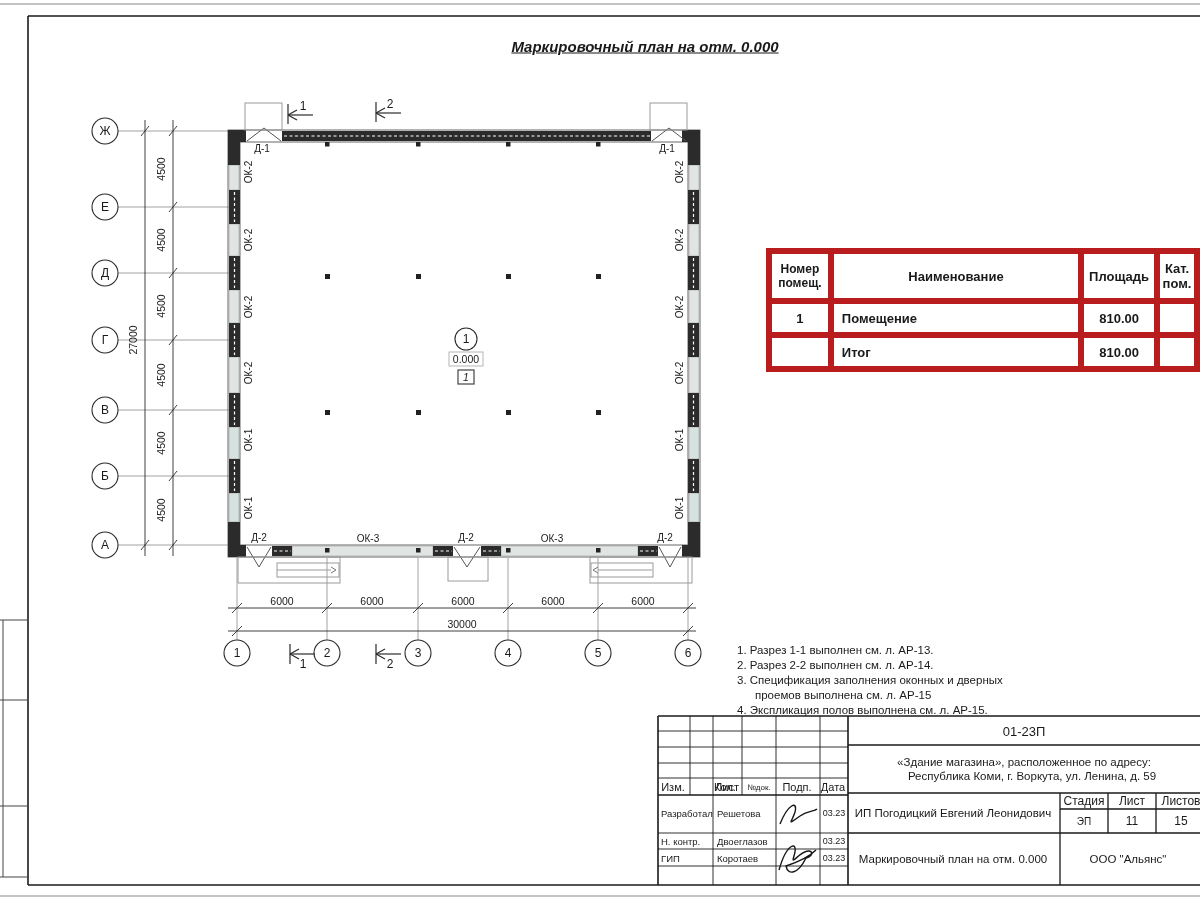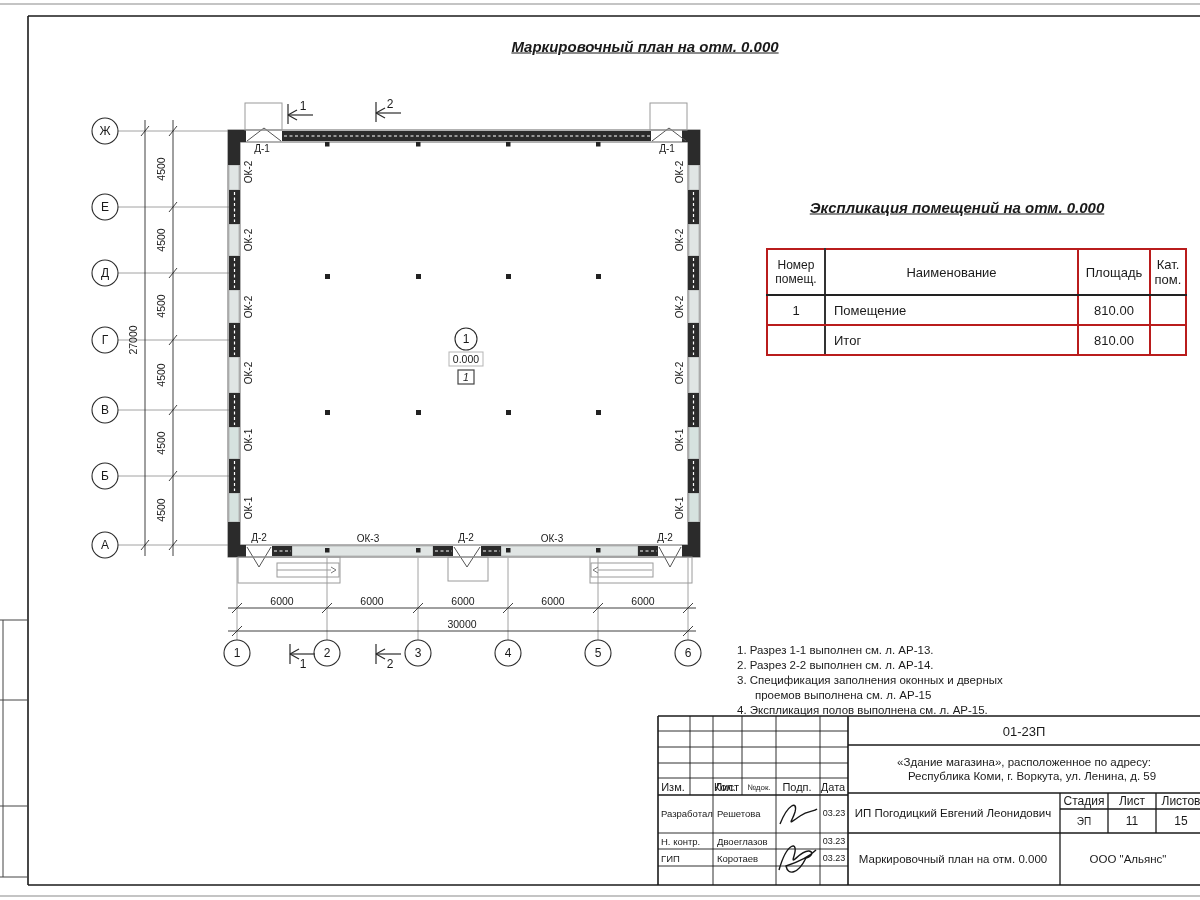--- a/index.html
+++ b/index.html
@@ -7,21 +7,21 @@
          font-family:"Liberation Sans", sans-serif;color:#1a1a1a;overflow:hidden;}
   svg{position:absolute;left:0;top:0;}
   .lbl{position:absolute;transform:translate(-50%,-50%);font-size:11px;white-space:nowrap;line-height:1;}
   .rot{transform:translate(-50%,-50%) rotate(-90deg);}
   .t10{font-size:10px;} .t105{font-size:10.5px;} .t12{font-size:12px;}
   .ittl{font-style:italic;text-decoration:underline;font-size:15px;font-weight:bold;}
   .axis{font-size:12px;}
   .note{position:absolute;font-size:11.5px;white-space:nowrap;line-height:1;}
   
   #expl{position:absolute;left:766px;top:248px;border-collapse:collapse;table-layout:fixed;}
-  #expl td{border:2px solid #b91c1c;font-size:13px;height:28px;overflow:hidden;padding:0 4px;text-align:center;}
+  #expl td{border:6px solid #b91c1c;font-size:13px;height:28px;overflow:hidden;padding:0 4px;text-align:center;font-weight:bold;}
   #expl tr.hdr td{border-bottom:2.5px solid #222;height:44px;font-size:13px;}
   #expl td.nm{text-align:left;padding-left:8px;}
   #expl{border:2.5px solid #222;}
   #expl td.c1{border-right:2px solid #333;}
   #expl td.kat{font-size:11.5px;padding:0 2px;}
   
   .tb{position:absolute;transform:translate(-50%,-50%);font-size:11.5px;white-space:nowrap;}
   .tbl{position:absolute;transform:translate(0,-50%);font-size:9.5px;white-space:nowrap;}
 </style>
 </head>
@@ -331,21 +331,20 @@
 
 <div class="lbl t12" style="left:303px;top:106px;">1</div>
 <div class="lbl t12" style="left:390px;top:104px;">2</div>
 <div class="lbl t12" style="left:303px;top:664px;">1</div>
 <div class="lbl t12" style="left:390px;top:664px;">2</div>
 
 <div class="lbl t12" style="left:466px;top:339px;">1</div>
 <div class="lbl t105" style="left:466px;top:359px;">0.000</div>
 <div class="lbl t105" style="left:466px;top:377px;font-style:italic;">1</div>
 
-<div class="lbl ittl" style="left:957px;top:207px;">Экспликация помещений на отм. 0.000</div>
 <table id="expl">
   <tbody>
         <tr class="hdr">
     <td class="c1" style="width:48px;font-size:12px;">Номер помещ.</td>
     <td style="width:243px;">Наименование</td>
     <td style="width:62px;">Площадь</td>
     <td class="kat" style="width:30px;border-radius:8px;">Кат. пом.</td>
   </tr>
   <tr>
     <td class="c1">1</td>

